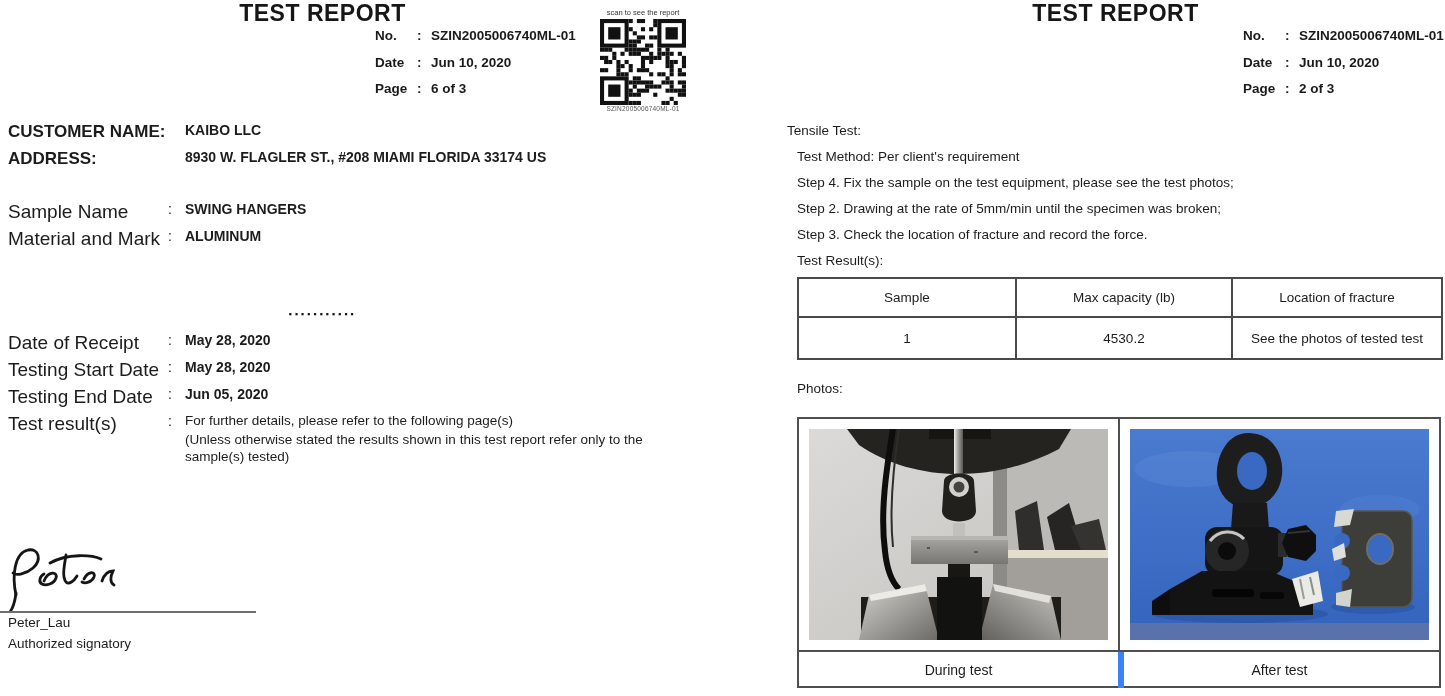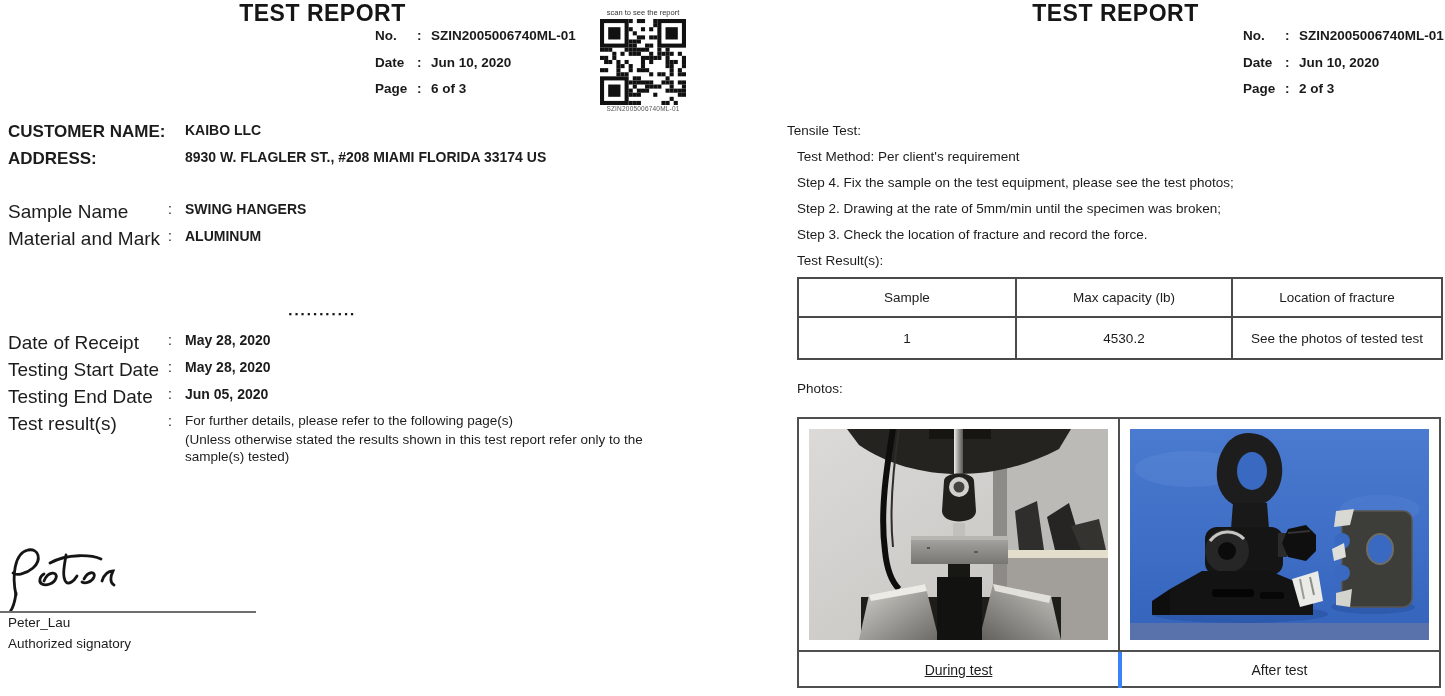--- a/index.html
+++ b/index.html
@@ -31,21 +31,21 @@
   .hdr-row td{height:37px;}
   .data-row td{height:40px;}
   .photos-box{border:2px solid #4f4f4f;width:640px;height:267px;position:relative;}
   .photo-cell{position:absolute;top:0;width:319px;height:231px;padding:0;}
   .photo-cell.left{left:0;border-right:2px solid #4f4f4f;}
   .photo-cell.right{left:321px;}
   .photo-inner{position:absolute;left:10px;top:10px;}
   .caption-row{position:absolute;left:0;top:231px;width:640px;height:36px;border-top:2px solid #4f4f4f;}
   .caption-cell{position:absolute;top:0;height:36px;display:flex;align-items:center;justify-content:center;
                 font-size:14px;color:#1c1c1c;}
-  .caption-cell.left{left:0;width:319px;border-right:4px solid #3b82f6;text-decoration:underline;}
+  .caption-cell.left{left:0;width:319px;border-right:6px solid #3b82f6;}
   .caption-cell.right{left:321px;width:319px;}
 </style>
 </head>
 <body>
 
 <div class="canvas">
 
   <div class="page" id="page1">
     <div class="abs title" style="left:0;top:0;width:645px;">TEST REPORT</div>
 

